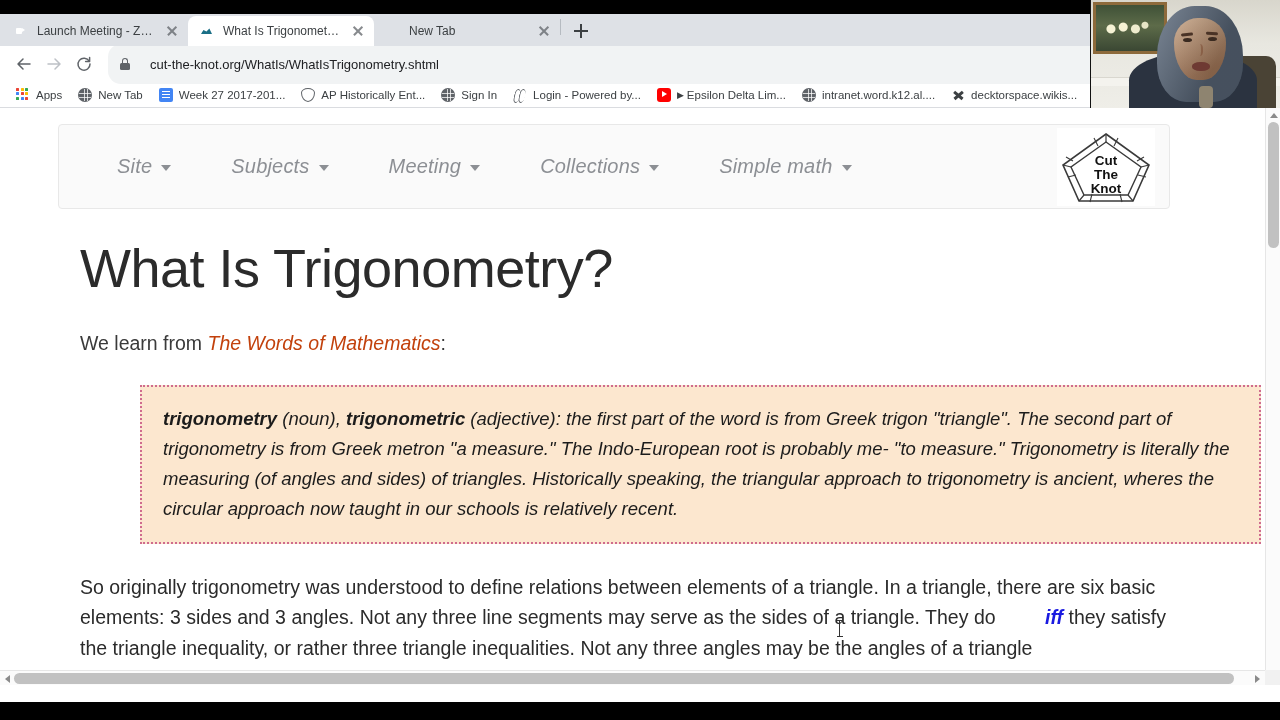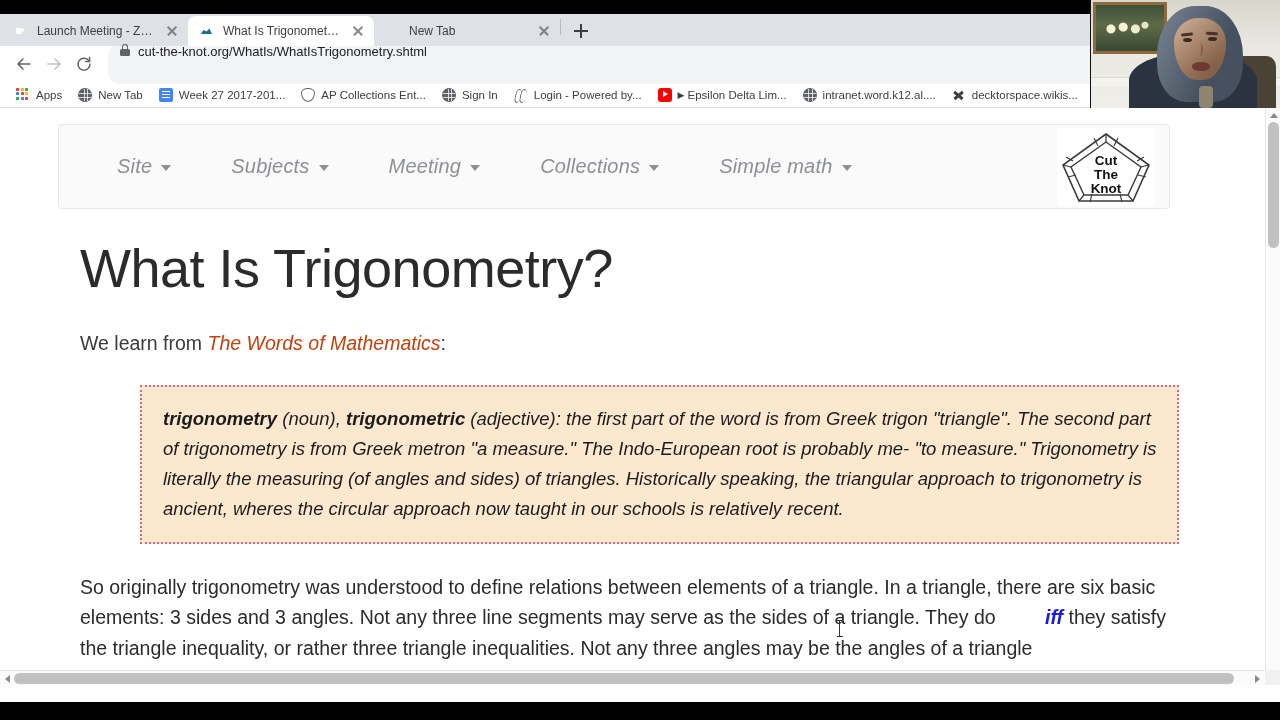--- a/index.html
+++ b/index.html
@@ -112,23 +112,23 @@
     color: #5f6368;
     font-size: 16px;
   }
   .navbtn svg { display: block; }
   .omnibox {
     flex: 1 1 auto;
     height: 40px;
     margin-left: 8px;
     background: #f1f3f4;
     border-radius: 13px;
-    display: flex; 
+    display: flex; align-items: center;
     padding: 0 12px;
-    gap: 8px;
+    gap: 20px;
   }
   .lock-icon { width: 10px; height: 12px; position: relative; flex: 0 0 10px; }
   .lock-icon .body {
     position: absolute; left: 0; bottom: 0; width: 10px; height: 7px;
     background: #5f6368; border-radius: 1.5px;
   }
   .lock-icon .shackle {
     position: absolute; left: 2.2px; top: 0; width: 5.6px; height: 6px;
     border: 1.6px solid #5f6368; border-bottom: none;
     border-top-left-radius: 4px; border-top-right-radius: 4px;
@@ -285,21 +285,21 @@
   p.lead a, .link {
     color: #c2410c;
     font-style: italic;
     text-decoration: none;
   }
   .quote-box {
     margin: 27px 0 0 60px;
     background: #fce7cf;
     border: 2px dotted #cf6b8e;
     padding: 17px 20px 18px 21px;
-    width: 1039px;
+    width: 1121px;
   }
   .quote-box p {
     font-style: italic;
     font-size: 18.5px;
     line-height: 30px;
     color: #1c1c1c;
     text-align: left;
   }
   .quote-box b { font-weight: bold; font-style: italic; }
   p.body {
@@ -522,21 +522,21 @@
         <span class="bm-label">New Tab</span>
       </div>
 
       <div class="bm">
         <span class="bm-ico ico-doc"></span>
         <span class="bm-label">Week 27 2017-201...</span>
       </div>
 
       <div class="bm">
         <span class="bm-ico ico-shield"></span>
-        <span class="bm-label">AP Collections Ent...</span>
+        <span class="bm-label">AP Historically Ent...</span>
       </div>
 
       <div class="bm">
         <span class="bm-ico ico-globe"></span>
         <span class="bm-label">Sign In</span>
       </div>
 
       <div class="bm">
         <span class="bm-ico ico-swirl"></span>
         <span class="bm-label">Login - Powered by...</span>

